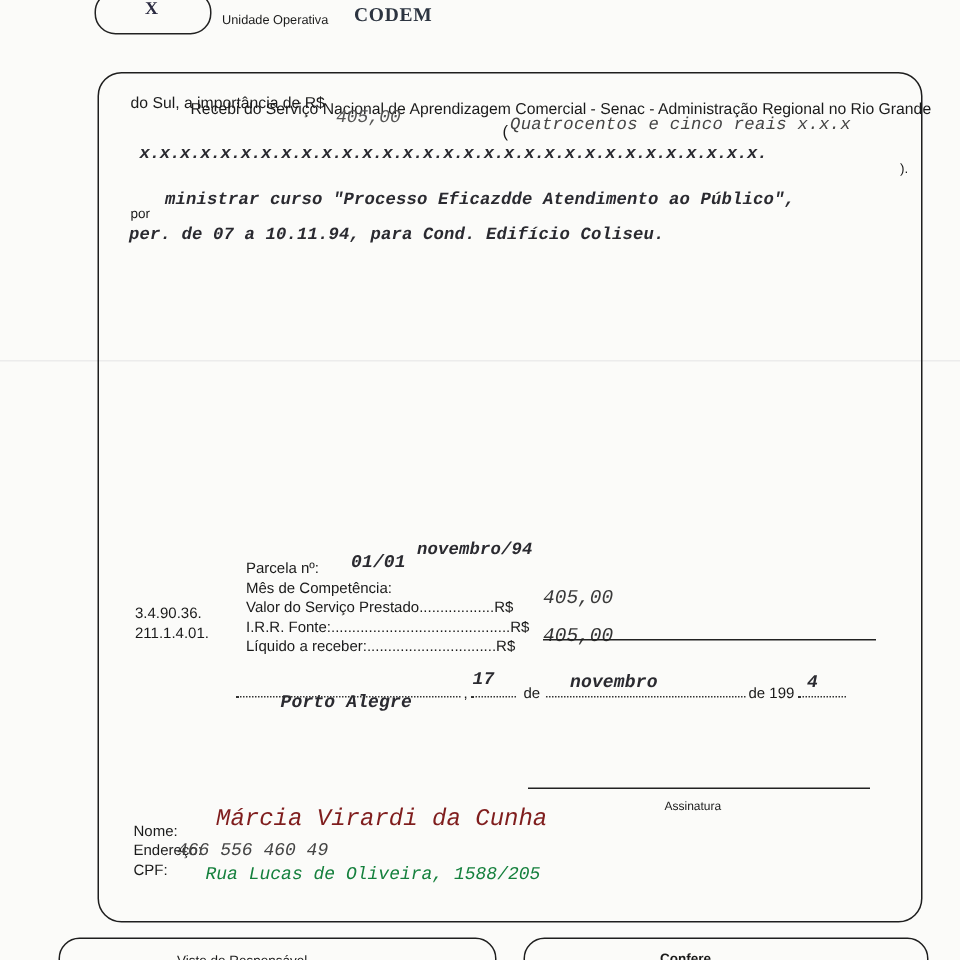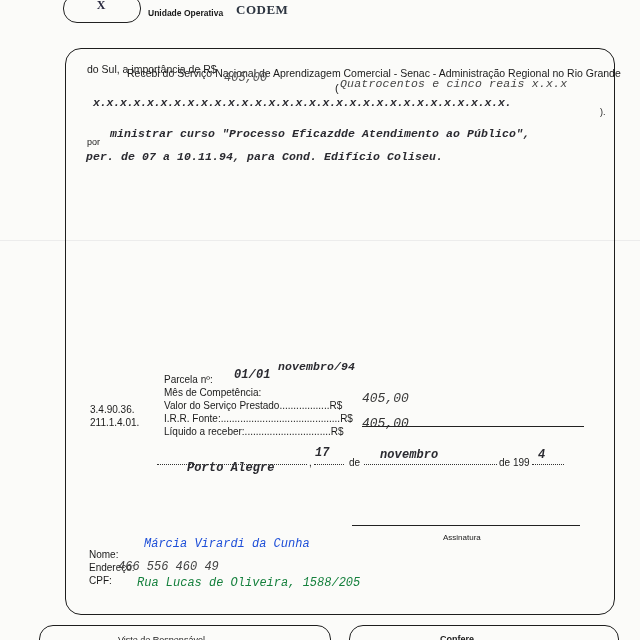--- a/index.html
+++ b/index.html
@@ -8,21 +8,21 @@
     background: #fbfbf9; position: relative;
     font-family: "Liberation Sans", sans-serif; color: #1a1a1a;
   }
   .abs { position: absolute; }
   .mono { font-family: "Liberation Mono", "DejaVu Sans Mono", monospace; color: #2a2a30; font-style: italic; }
   .pill {
     left: 63px; top: -6px; width: 76px; height: 27px;
     border: 1.3px solid #222; border-radius: 14px;
   }
   .pill-x { left: 63px; top: -2px; width: 76px; text-align: center; font-family: "Liberation Serif", serif; font-weight: bold; font-size: 12px; color: #2a2a40; }
-  .unidade-label { left: 148px; top: 8px; font-size: 8.5px; font-weight: bold; }
+  .unidade-label { left: 148px; top: 8px; font-size: 8.5px; font-weight: normal; }
   .codem { left: 236px; top: 2px; font-family: "Liberation Serif", serif; font-size: 13px; font-weight: bold; color: #2c3440; letter-spacing: 0.5px; }
 
   .main-box {
     left: 65px; top: 48px; width: 548px; height: 565px;
     border: 1.4px solid #1e1e1e; border-radius: 16px;
   }
   .p { font-size: 10.5px; line-height: 12px; }
   .tw { font-size: 11.5px; font-weight: bold; letter-spacing: 0.1px; }
   .tw-light { font-size: 11.5px; letter-spacing: 0.2px; color: #444; }
 
@@ -89,21 +89,21 @@
 <div class="abs p" style="left:349px;top:457px;font-size:10px;">de</div>
 <div class="abs mono tw" style="left:380px;top:448px;font-size:12px;">novembro</div>
 <div class="abs dots" style="left:364px;top:464px;width:133px;"></div>
 <div class="abs p" style="left:499px;top:457px;font-size:10px;">de 199</div>
 <div class="abs mono tw" style="left:538px;top:448px;font-size:12px;">4</div>
 <div class="abs dots" style="left:532px;top:464px;width:32px;"></div>
 
 <div class="abs sig-line"></div>
 <div class="abs p" style="left:443px;top:532px;font-size:8px;">Assinatura</div>
 
-<div class="abs mono" style="left:118px;top:537px;font-size:12px;color:#1d4ed8;padding-left:26px;">Márcia Virardi da Cunha</div>
+<div class="abs mono" style="left:118px;top:537px;font-size:16px;color:#7f1d1d;padding-left:26px;">Márcia Virardi da Cunha</div>
 <div class="abs p" style="left:89px;top:549px;font-size:10px;">Nome:</div>
 <div class="abs mono" style="left:137px;top:576px;font-size:12px;color:#15803d;">Rua Lucas de Oliveira, 1588/205</div>
 <div class="abs p" style="left:89px;top:562px;font-size:10px;">Endereço:</div>
 <div class="abs mono" style="left:118px;top:560px;font-size:12px;color:#444;">466 556 460 49</div>
 <div class="abs p" style="left:89px;top:575px;font-size:10px;">CPF:</div>
 
 <div class="abs bottom-box-left"></div>
 <div class="abs p" style="left:118px;top:634px;font-size:9px;">Visto do Responsável</div>
 <div class="abs bottom-box-right"></div>
 <div class="abs p" style="left:440px;top:633px;font-size:9px;font-weight:bold;">Confere</div>

